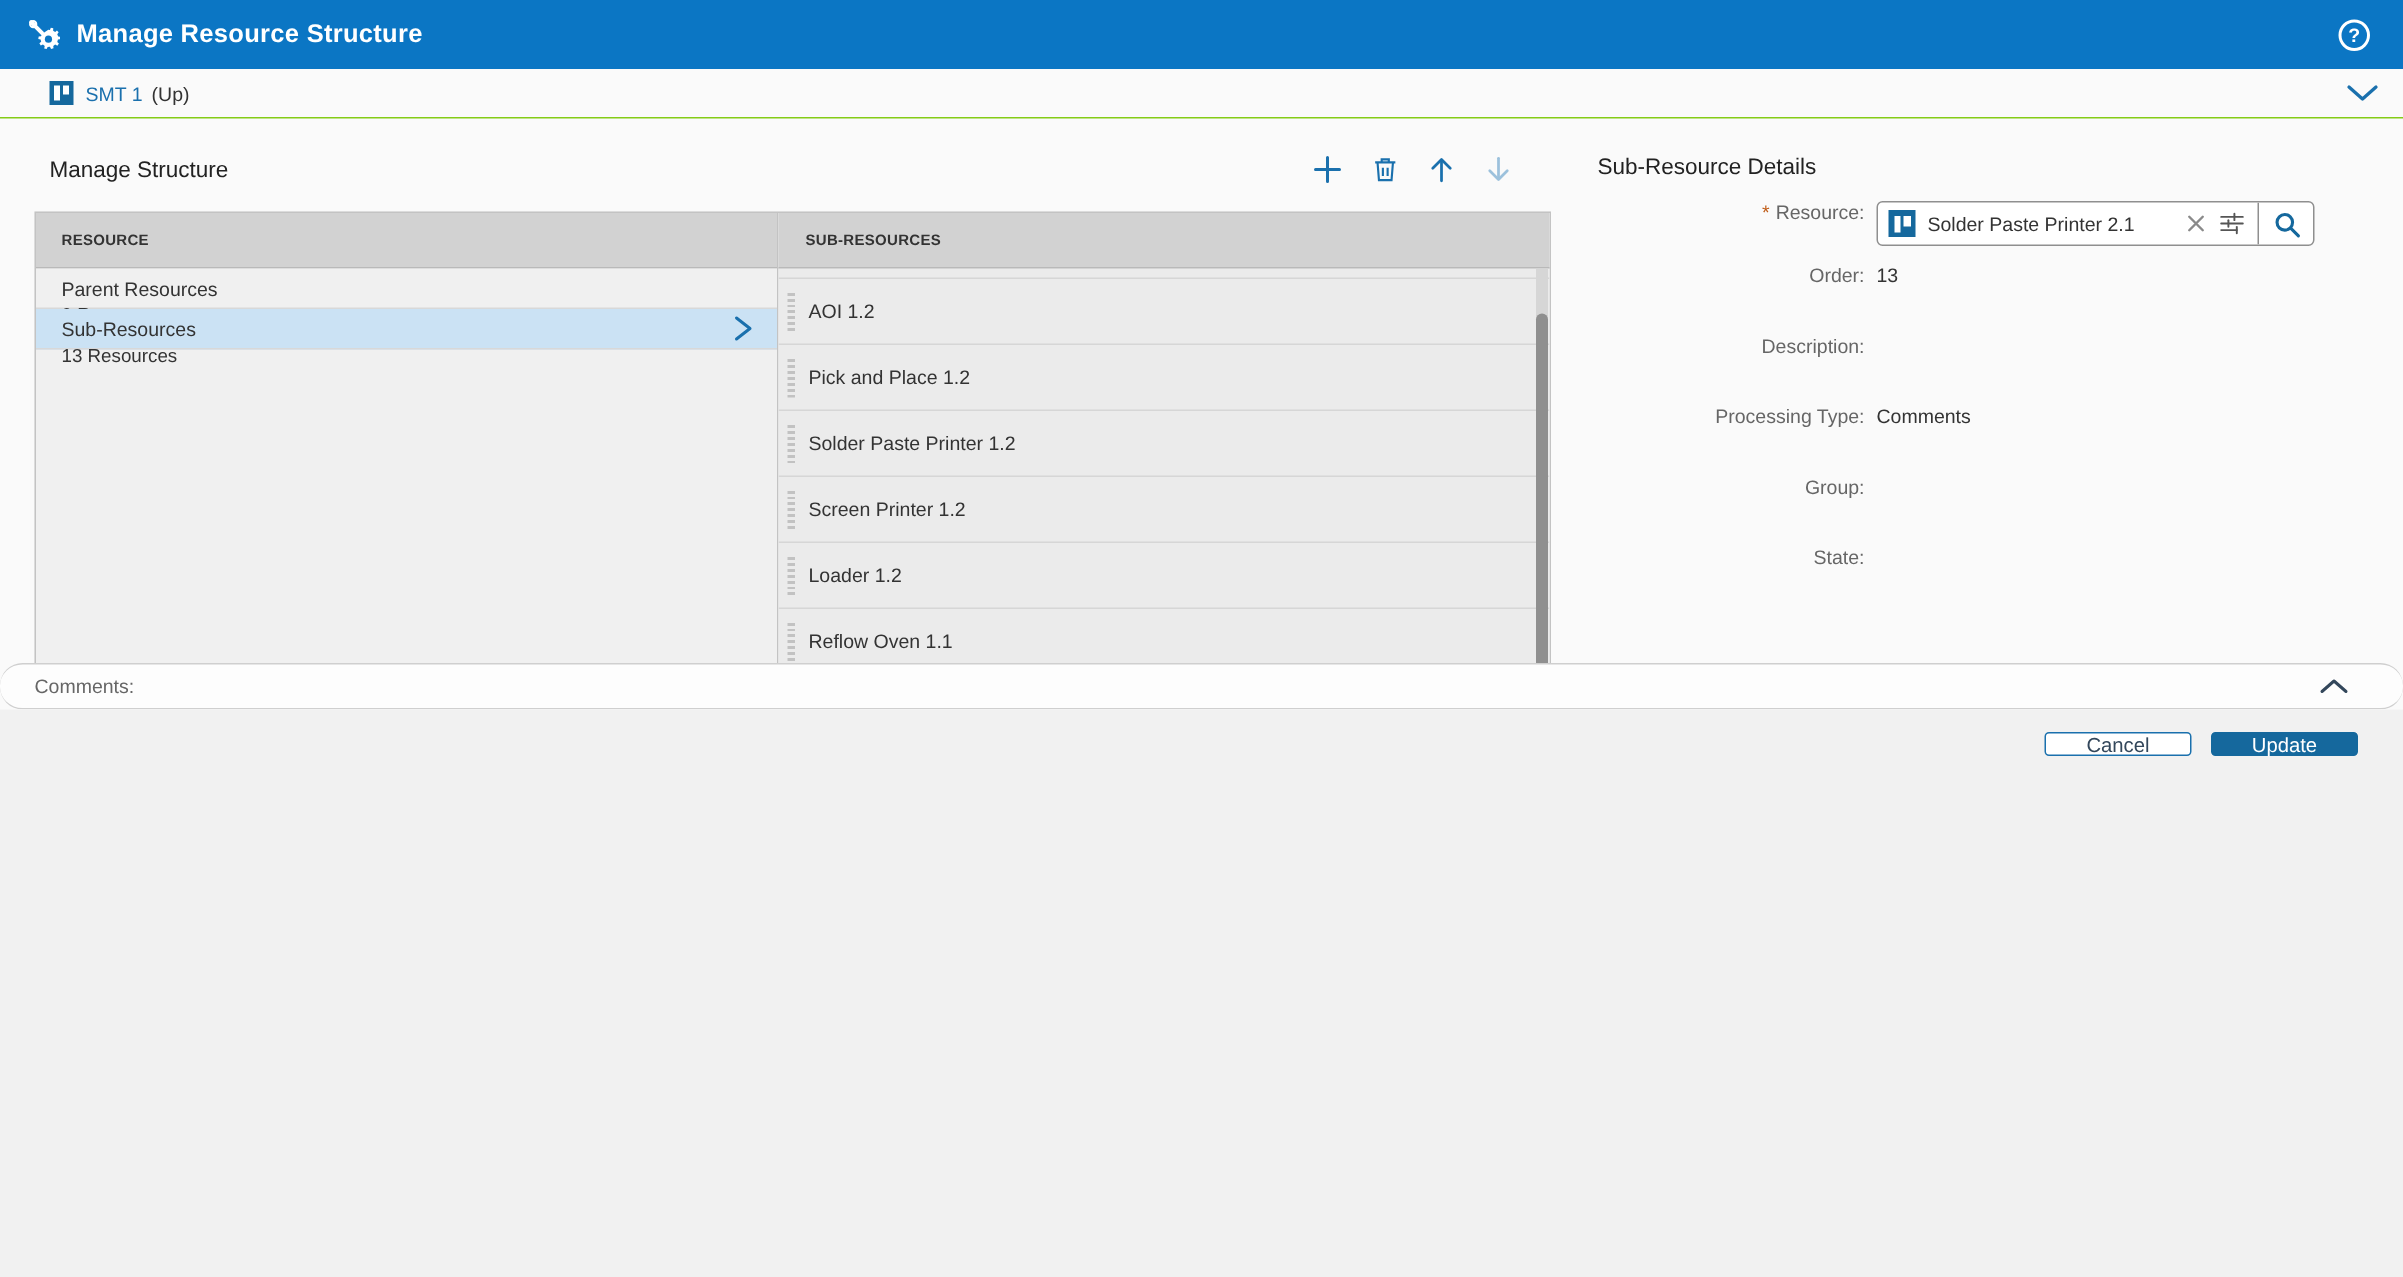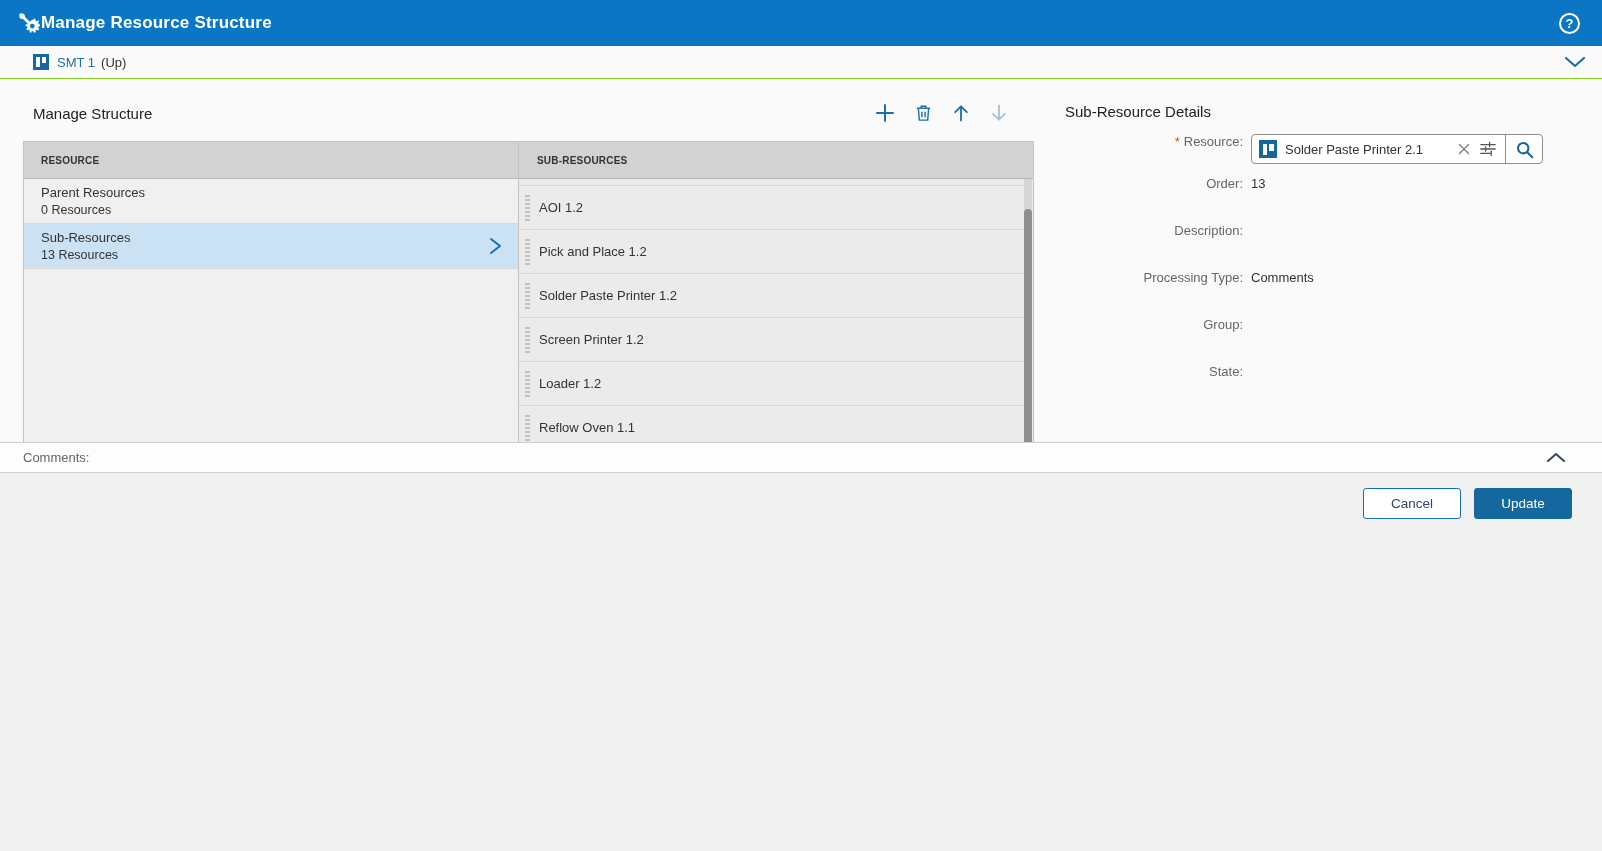--- a/index.html
+++ b/index.html
@@ -11,21 +11,21 @@
     display: flex; flex-direction: column;
     color: #333; font-size: 13px;
   }
 
   
   .topbar {
     height: 46px; flex: none; background: var(--c-topbar, #0b76c4);
     display: flex; align-items: center; padding: 0 22px 0 17px; color: #fff;
   }
   .topbar .app-icon { width: 24px; height: 24px; display: flex; align-items: center; justify-content: center; }
-  .topbar .title { font-size: 17px; font-weight: 600; letter-spacing: .2px; }
+  .topbar .title { font-size: 17px; font-weight: 600; margin-left: 10px; letter-spacing: .2px; }
   .topbar .spacer { flex: 1; }
   .help-btn {
     width: 21px; height: 21px; border: 2px solid #fff; border-radius: 50%;
     display: flex; align-items: center; justify-content: center;
     font-size: 13px; font-weight: 700; cursor: pointer; line-height: 1;
   }
 
   
   .breadcrumb {
     height: 33px; flex: none; display: flex; align-items: center;
@@ -51,21 +51,21 @@
   
   .table { height: 572px; flex: none; display: flex; border: 1px solid #c3c3c3; background: #f0f0f0; }
   .col-header {
     height: 37px; flex: none; background: var(--c-colheader, #d2d2d2);
     border-bottom: 1px solid #b9b9b9; display: flex; align-items: center;
     font-size: 10px; font-weight: 600; color: #333; letter-spacing: .2px;
   }
   .resource-col { width: 495px; flex: none; border-right: 1px solid #c3c3c3; display: flex; flex-direction: column; background: #f0f0f0; }
   .resource-col .col-header { padding-left: 17px; }
   .res-row {
-    height: 45px; flex: none; padding: 6px 14px 0 17px; border-bottom: 1px solid #d8d8d8;
+    height: 27px; flex: none; padding: 6px 14px 0 17px; border-bottom: 1px solid #d8d8d8;
     background: #f0f0f0; cursor: pointer; position: relative; line-height: 1.25;
   }
   .res-row .r-title { color: #333; }
   .res-row .r-count { color: #333; margin-top: 2px; font-size: 12.5px; }
   .res-row .chev { position: absolute; right: 16px; top: 50%; transform: translateY(-50%); visibility: hidden; }
   .res-row.selected { background: var(--c-selected, #cbe2f4); }
   .res-row.selected .chev { visibility: visible; }
   .resource-col .filler { flex: 1; background: #f0f0f0; }
 
   .subres-col { flex: 1; display: flex; flex-direction: column; position: relative; background: #ebebeb; }
@@ -105,30 +105,30 @@
   .entity-picker .chip-text { flex: 1; color: #333; white-space: nowrap; overflow: hidden; }
   .picker-icon { display: flex; align-items: center; justify-content: center; cursor: pointer; flex: none; }
   .picker-clear { width: 22px; }
   .picker-filter { width: 26px; margin-right: 4px; }
   .picker-search { width: 37px; height: 100%; border-left: 1px solid #8f8f8f; }
 
   
   .comments-bar {
     height: 31px; flex: none; background: #fdfdfd;
     border-top: 1px solid #cfcfcf; border-bottom: 1px solid #cfcfcf;
-    display: flex; align-items: center; padding: 0 36px 0 23px;
+    display: flex; align-items: center; padding: 0 36px 0 23px; border-radius: 15px;
   }
   .comments-bar .c-label { color: #666; }
   .comments-bar .spacer { flex: 1; }
   .collapse-btn { cursor: pointer; display: flex; }
 
   
   .footer { flex: 1; background: #f1f1f1; display: flex; justify-content: flex-end; padding: 15px 30px 0 0; gap: 13px; }
   .btn {
-    height: 31px; min-width: 98px; border-radius: 3px; font-size: 13.5px;
+    height: 16px; min-width: 98px; border-radius: 3px; font-size: 13.5px;
     display: flex; align-items: center; justify-content: center; cursor: pointer;
     font-family: inherit; padding: 0 18px;
   }
   .btn-secondary { background: #fff; border: 1px solid var(--c-accent, #2e75a8); color: #33475b; }
   .btn-primary { background: var(--c-primary, #15689d); border: 1px solid var(--c-primary, #15689d); color: #fff; }
 
   svg { display: block; }
 </style>
 </head>
 <body>

